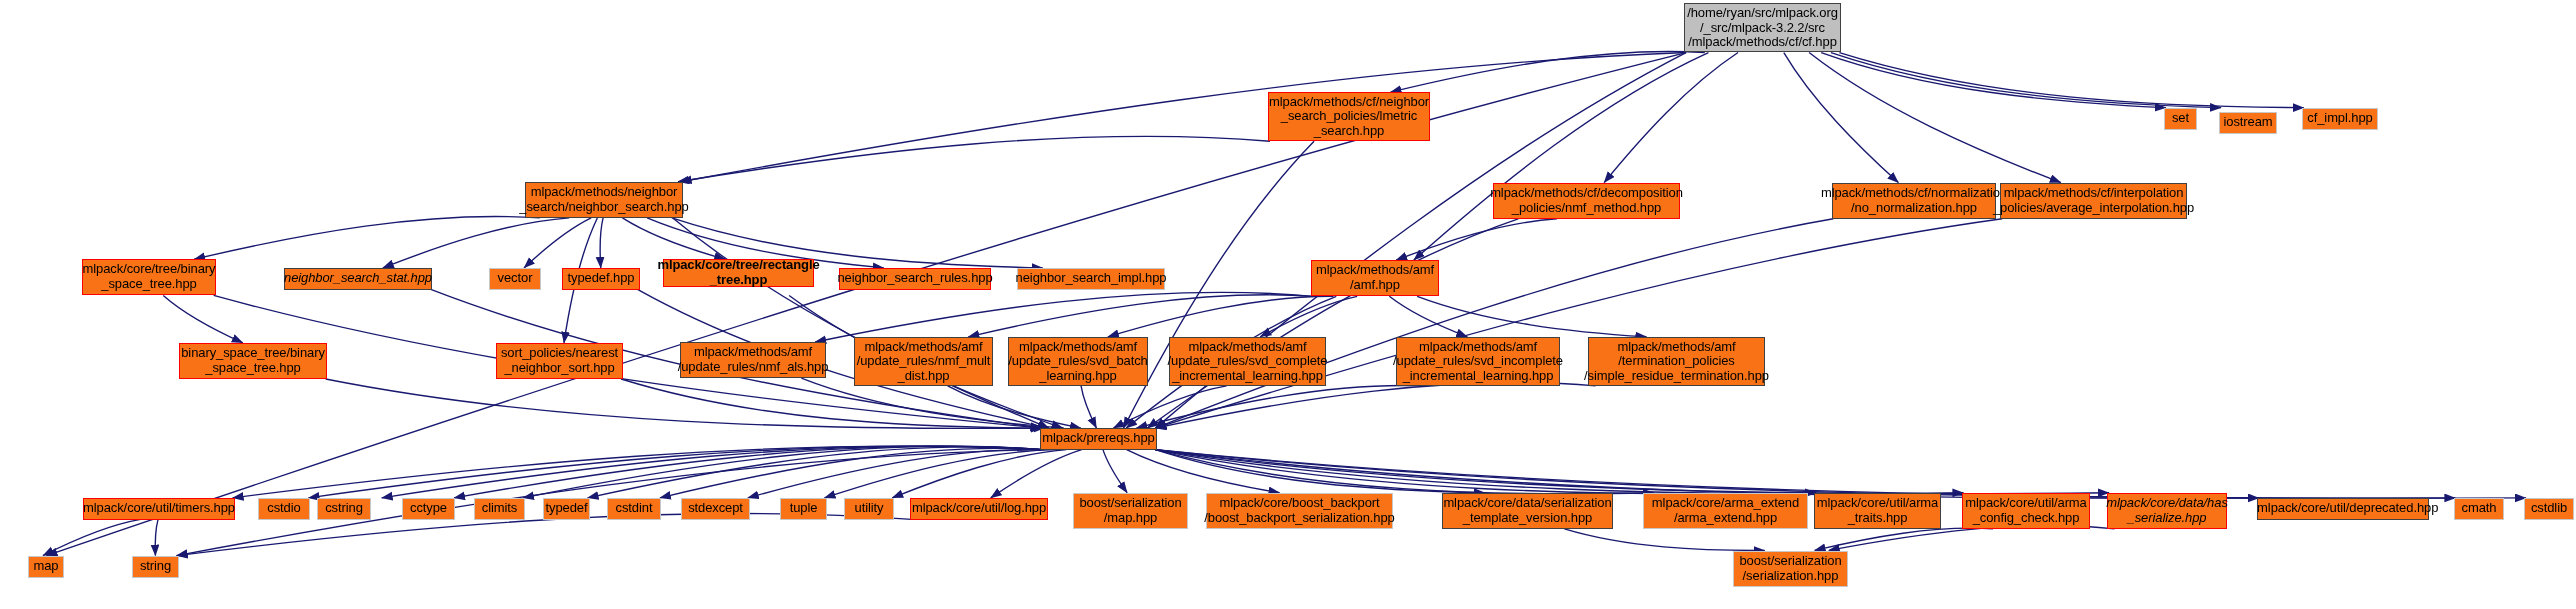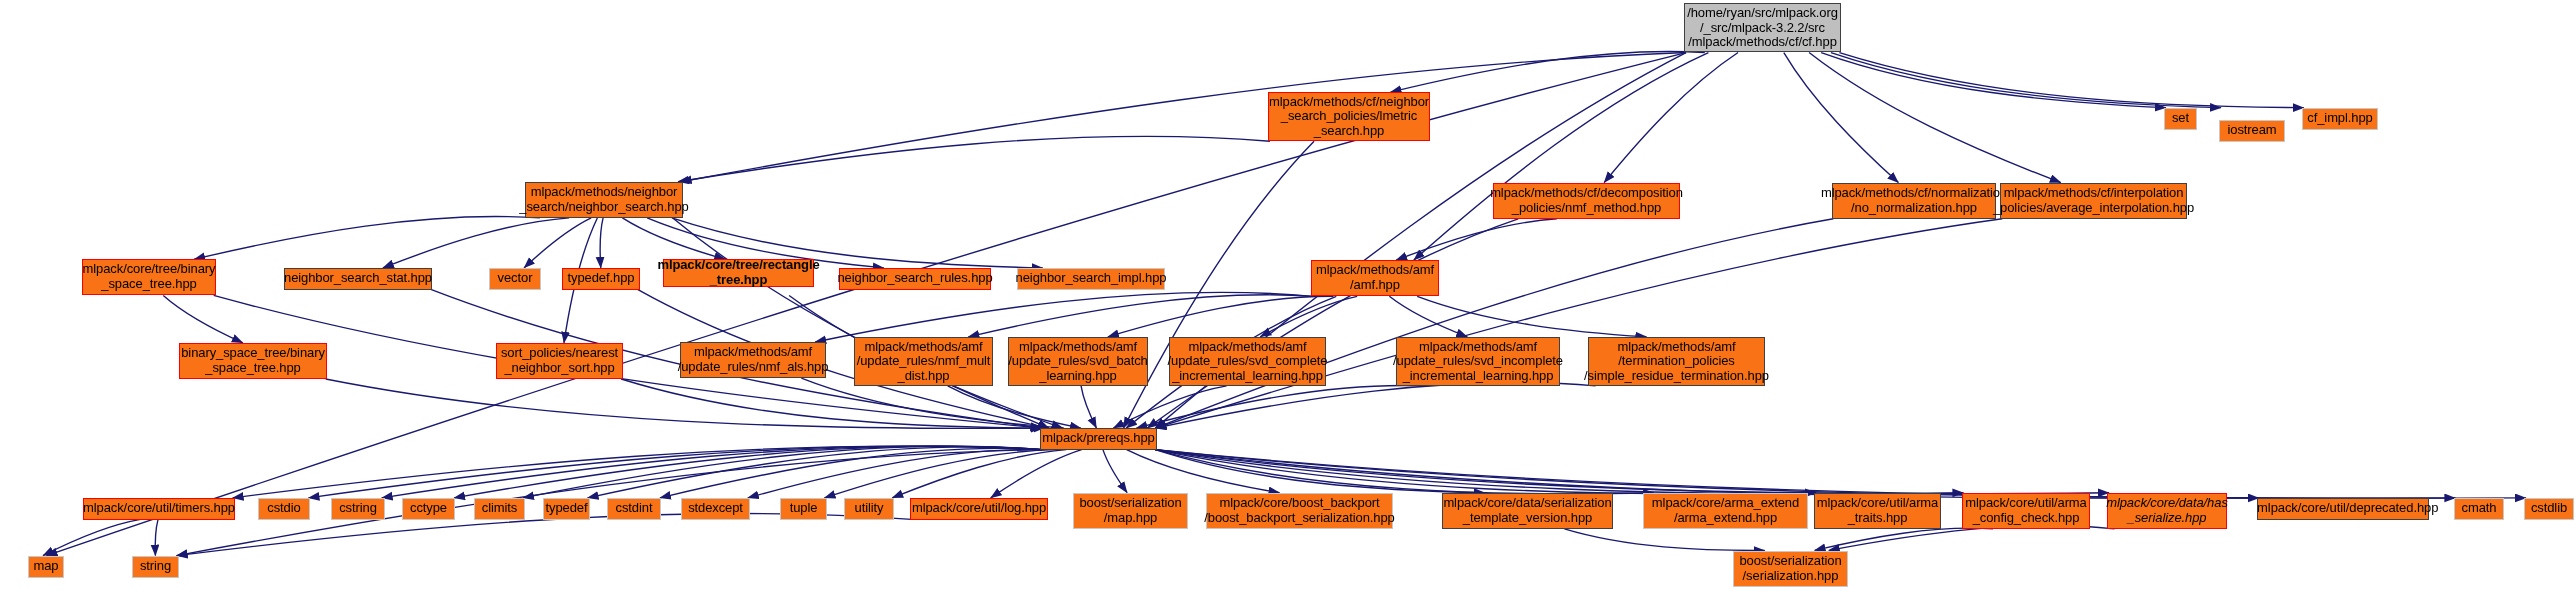--- a/index.html
+++ b/index.html
@@ -132,33 +132,33 @@
       </g>
   </svg>
   <div id="node-layer">
       <div class="node root" style="left: 1684px; top: 3.4px; width: 157px; height: 49px;"><span>/home/ryan/src/mlpack.org
 /_src/mlpack-3.2.2/src
 /mlpack/methods/cf/cf.hpp</span></div>
       <div class="node red" style="left: 1268px; top: 92px; width: 162px; height: 49px;"><span>mlpack/methods/cf/neighbor
 _search_policies/lmetric
 _search.hpp</span></div>
       <div class="node grey" style="left: 2164px; top: 108px; width: 33px; height: 21.5px;"><span>set</span></div>
-      <div class="node grey" style="left: 2219px; top: 120px; width: 66px; height: 21.5px;"><span>iostream</span></div>
+      <div class="node grey" style="left: 2219px; top: 112px; width: 58px; height: 21.5px;"><span>iostream</span></div>
       <div class="node grey" style="left: 2302px; top: 108px; width: 76px; height: 21.5px;"><span>cf_impl.hpp</span></div>
       <div class="node dark" style="left: 525px; top: 182px; width: 158px; height: 36px;"><span>mlpack/methods/neighbor
 _search/neighbor_search.hpp</span></div>
       <div class="node red" style="left: 1493px; top: 183px; width: 187px; height: 36px;"><span>mlpack/methods/cf/decomposition
 _policies/nmf_method.hpp</span></div>
       <div class="node dark" style="left: 1832px; top: 183px; width: 164px; height: 36px;"><span>mlpack/methods/cf/normalization
 /no_normalization.hpp</span></div>
       <div class="node dark" style="left: 2000px; top: 183px; width: 187px; height: 36px;"><span>mlpack/methods/cf/interpolation
 _policies/average_interpolation.hpp</span></div>
       <div class="node red" style="left: 82px; top: 259px; width: 134px; height: 36px;"><span>mlpack/core/tree/binary
 _space_tree.hpp</span></div>
-      <div class="node dark" style="left: 284px; top: 268px; width: 148px; height: 21.5px;"><span>neighbor_search_stat.hpp</span></div>
+      <div class="node dark" style="left: 284px; top: 268px; width: 148px; height: 21.5px; font-style: italic;"><span>neighbor_search_stat.hpp</span></div>
       <div class="node grey" style="left: 489px; top: 268px; width: 52px; height: 21.5px;"><span>vector</span></div>
       <div class="node red" style="left: 562px; top: 268px; width: 78px; height: 21.5px;"><span>typedef.hpp</span></div>
       <div class="node red" style="left: 663px; top: 259px; width: 151px; height: 28px; font-weight: bold;"><span>mlpack/core/tree/rectangle
 _tree.hpp</span></div>
       <div class="node red" style="left: 839px; top: 268px; width: 152px; height: 21.5px;"><span>neighbor_search_rules.hpp</span></div>
       <div class="node grey" style="left: 1017px; top: 268px; width: 148px; height: 21.5px;"><span>neighbor_search_impl.hpp</span></div>
       <div class="node red" style="left: 1311px; top: 260px; width: 128px; height: 36px;"><span>mlpack/methods/amf
 /amf.hpp</span></div>
       <div class="node red" style="left: 179px; top: 343px; width: 148px; height: 36px;"><span>binary_space_tree/binary
 _space_tree.hpp</span></div>
@@ -177,21 +177,21 @@
 _incremental_learning.hpp</span></div>
       <div class="node dark" style="left: 1396px; top: 337px; width: 164px; height: 49px;"><span>mlpack/methods/amf
 /update_rules/svd_incomplete
 _incremental_learning.hpp</span></div>
       <div class="node dark" style="left: 1588px; top: 337px; width: 177px; height: 49px;"><span>mlpack/methods/amf
 /termination_policies
 /simple_residue_termination.hpp</span></div>
       <div class="node dark" style="left: 1040px; top: 428px; width: 117px; height: 21.5px;"><span>mlpack/prereqs.hpp</span></div>
       <div class="node red" style="left: 83px; top: 498px; width: 152px; height: 21.5px;"><span>mlpack/core/util/timers.hpp</span></div>
       <div class="node grey" style="left: 258px; top: 498px; width: 52px; height: 21.5px;"><span>cstdio</span></div>
-      <div class="node grey" style="left: 331px; top: 498px; width: 54px; height: 21.5px;"><span>cstring</span></div>
+      <div class="node grey" style="left: 317px; top: 498px; width: 54px; height: 21.5px;"><span>cstring</span></div>
       <div class="node grey" style="left: 402px; top: 498px; width: 53px; height: 21.5px;"><span>cctype</span></div>
       <div class="node grey" style="left: 474px; top: 498px; width: 51px; height: 21.5px;"><span>climits</span></div>
       <div class="node grey" style="left: 543px; top: 498px; width: 47px; height: 21.5px;"><span>typedef</span></div>
       <div class="node grey" style="left: 607px; top: 498px; width: 54px; height: 21.5px;"><span>cstdint</span></div>
       <div class="node grey" style="left: 681px; top: 498px; width: 69px; height: 21.5px;"><span>stdexcept</span></div>
       <div class="node grey" style="left: 780px; top: 498px; width: 47px; height: 21.5px;"><span>tuple</span></div>
       <div class="node grey" style="left: 844px; top: 498px; width: 50px; height: 21.5px;"><span>utility</span></div>
       <div class="node red" style="left: 910px; top: 498px; width: 138px; height: 21.5px;"><span>mlpack/core/util/log.hpp</span></div>
       <div class="node grey" style="left: 1073px; top: 493px; width: 115px; height: 36px;"><span>boost/serialization
 /map.hpp</span></div>

